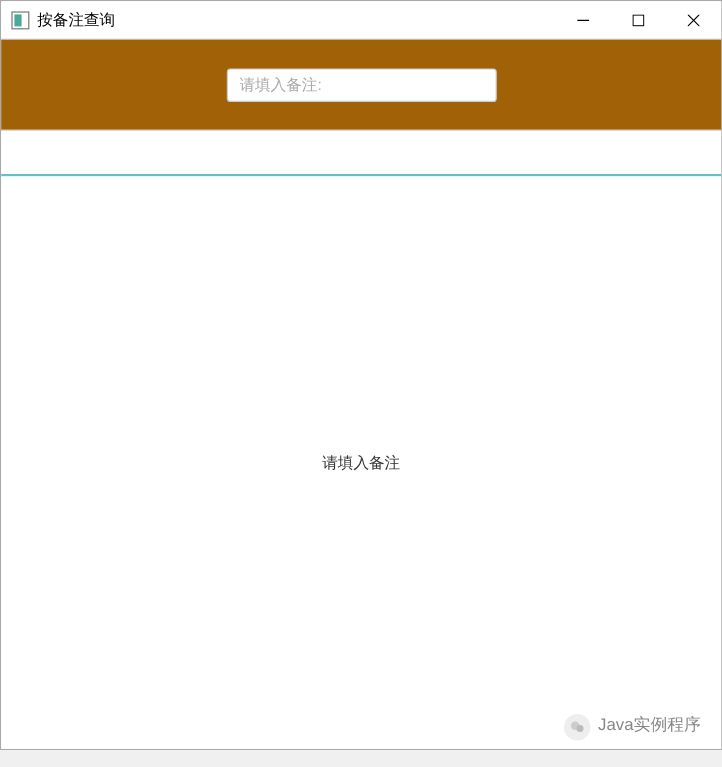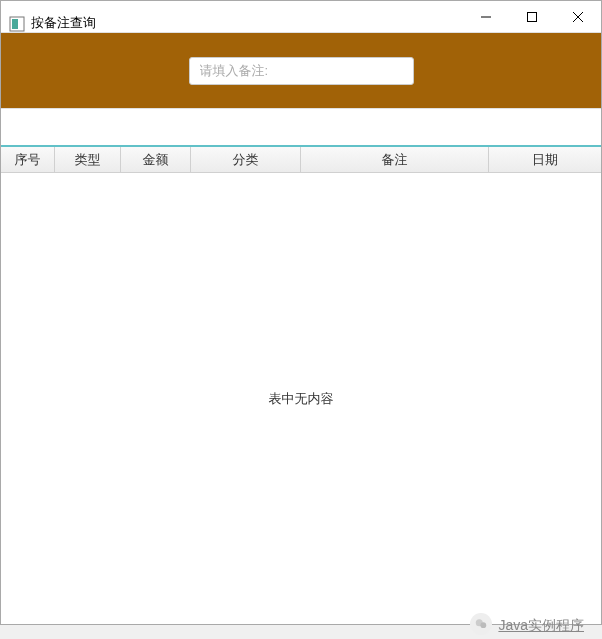--- a/index.html
+++ b/index.html
@@ -16,21 +16,21 @@
       height: 625px;
       background: #fff;
       border: 1px solid #a9a9a9;
       display: flex;
       flex-direction: column;
     }
     .titlebar {
       height: 32px;
       background: #fff;
       display: flex;
-      align-items: flex-end;
+      align-items: center;
       padding: 0 0 0 8px;
       border-bottom: 1px solid #e0e0e0;
     }
     .app-icon {
       width: 16px;
       height: 16px;
       margin-right: 6px;
       display: flex;
       align-items: center;
       justify-content: center;
@@ -126,29 +126,28 @@
       color: #333;
       font-size: 13px;
     }
     .watermark {
       position: absolute;
       left: 0;
       top: 595px;
       width: 602px;
       height: 40px;
       display: flex;
-      align-items: flex-end;
+      align-items: flex-start;
       justify-content: flex-end;
       padding-right: 18px;
       gap: 6px;
       pointer-events: none;
       color: #888;
       font-size: 14px;
       background: transparent;
-      text-decoration: underline;
     }
     .wm-icon {
       width: 22px;
       height: 22px;
       border-radius: 50%;
       background: #eee;
       display: flex;
       align-items: center;
       justify-content: center;
     }
@@ -187,30 +186,22 @@
     </div>
   </div>
 
   <div class="search-area">
     <input class="search-input" type="text" placeholder="请填入备注:" style="">
   </div>
 
   <div class="gap-bar"></div>
 
   <div class="table-area">
-    <div class="table-header">
-      <div class="th c0">序号</div>
-      <div class="th c1">类型</div>
-      <div class="th c2">金额</div>
-      <div class="th c3">分类</div>
-      <div class="th c4">备注</div>
-      <div class="th c5">日期</div>
-    </div>
     <div class="table-body">
-      <span class="empty-text">表中无内容</span>
+      <span class="empty-text">请填入备注</span>
     </div>
   </div>
 </div>
 
 <div class="watermark">
   <span class="wm-icon">
     <svg viewBox="0 0 24 24">
         <circle cx="9" cy="10" r="6" fill="#ccc"></circle>
         <circle cx="16" cy="14" r="5" fill="#bbb"></circle>
       </svg>

